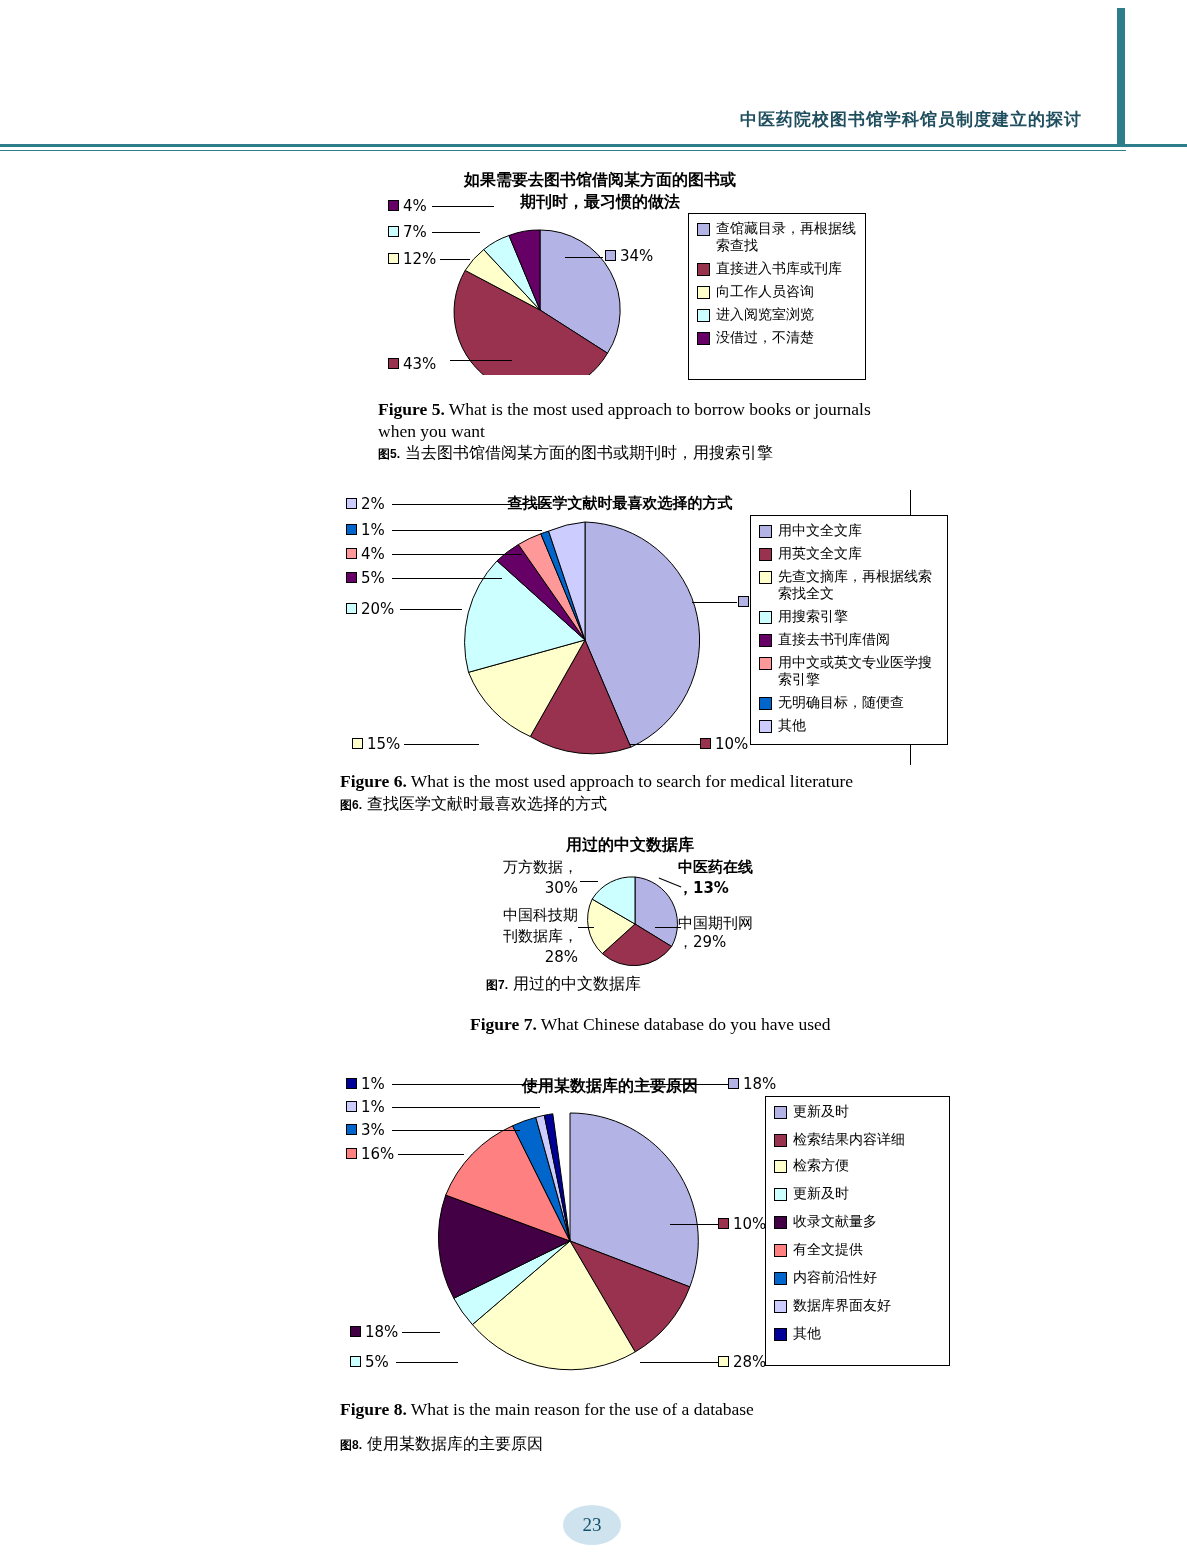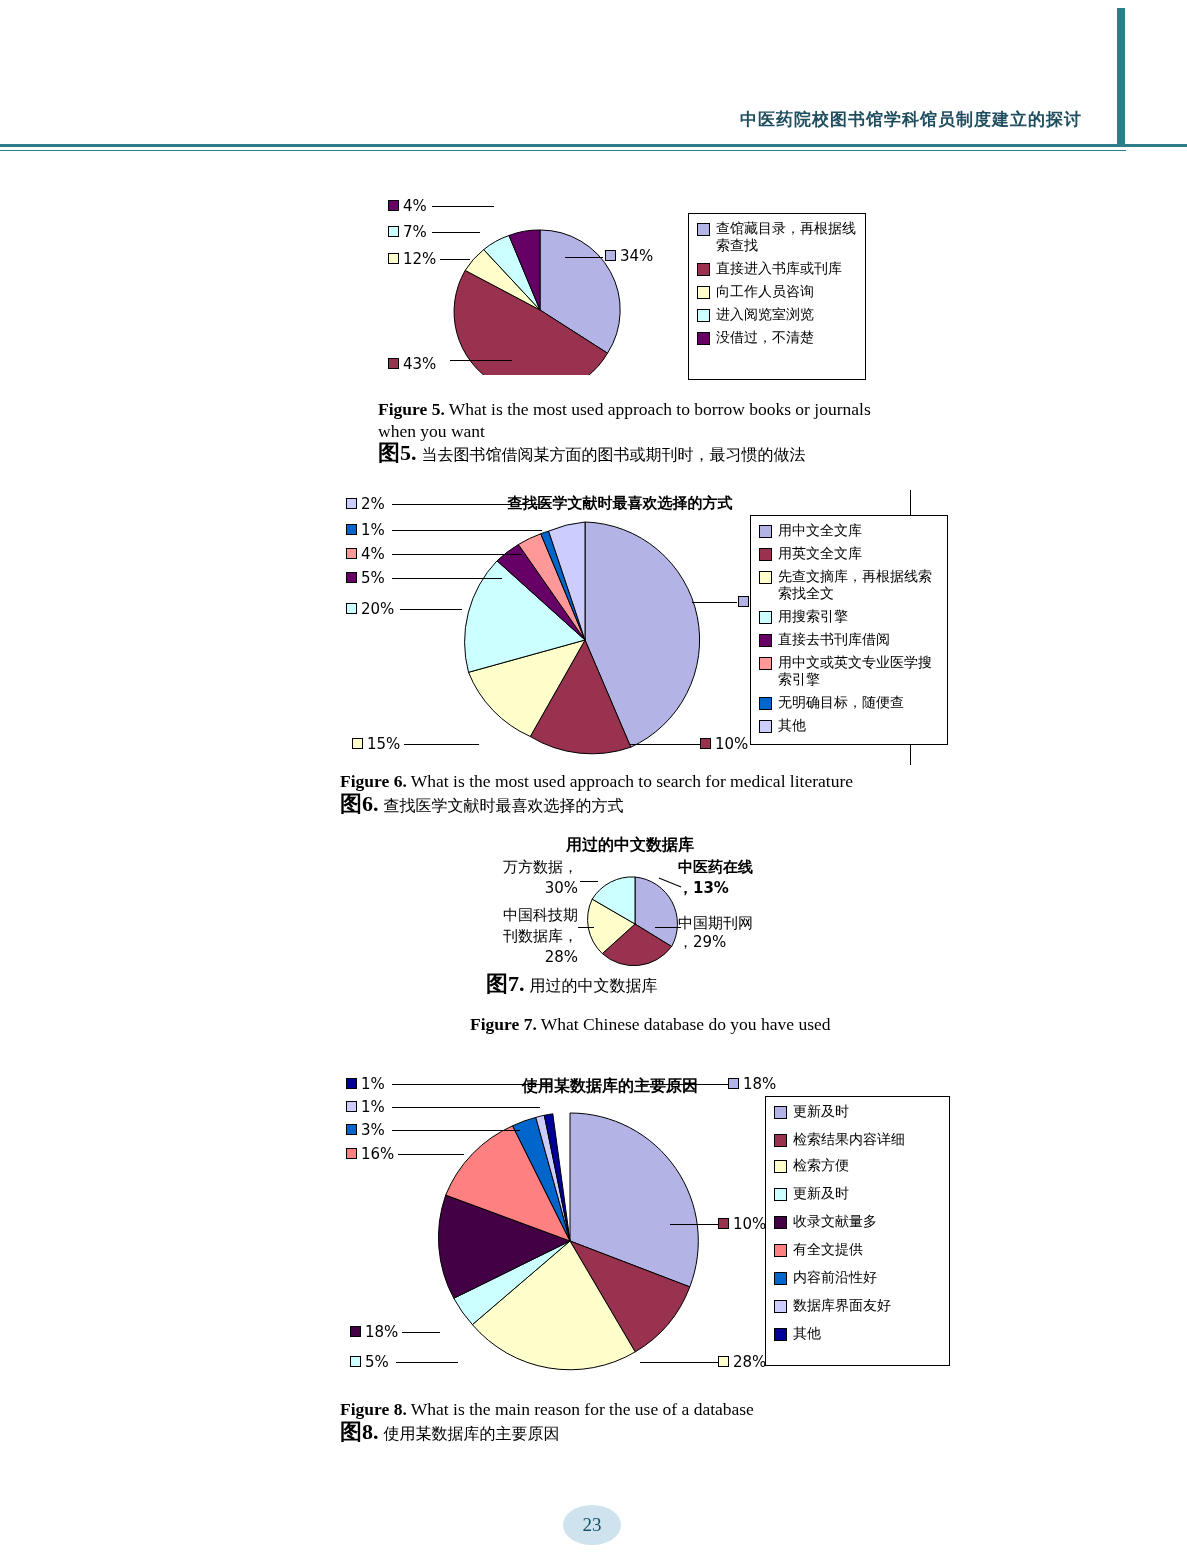--- a/index.html
+++ b/index.html
@@ -58,21 +58,21 @@
     font-size: 17.5px;
     line-height: 22px;
     color: #000;
   }
   .cap b { font-weight: bold; margin-top: 12px; }
   .cap-cn {
     font-family: "DejaVu Sans", sans-serif;
     font-size: 16px;
     line-height: 22px;
   }
-  .cap-cn b { font-weight: bold; font-family: Liberation Serif, serif; font-size:22px;}
+  .cap-cn b { font-weight: bold; font-family: Liberation Sans, sans-serif; font-size:12px;}
 
   
   .chart {
     position: absolute;
     background: #fff;
   }
   .chart-title {
     position: absolute;
     font-family: "DejaVu Sans", sans-serif;
     font-weight: bold;
@@ -145,20 +145,21 @@
 </head>
 <body>
 
 <div class="header-bar-v"></div>
 <div class="header-title">中医药院校图书馆学科馆员制度建立的探讨</div>
 <div class="header-rule"></div>
 <div class="header-rule-inner"></div>
 
 <div class="fig-block" style="left:340px; top:165px; width:540px; height:230px;">
   <div class="chart" style="left:0; top:0; width:540px; height:230px;">
+    <div class="chart-title" style="left:75px; top:4px; width:370px; font-size:16px; line-height:22px;">如果需要去图书馆借阅某方面的图书或<br>期刊时，最习惯的做法</div>
 
     <svg style="position:absolute; left:105px; top:45px;" width="190" height="165" viewBox="0 0 190 165">
 
       <path d="M95,100 L95,20 A80,80 0 0,1 162.5,143.2 Z" fill="#b3b3e6" stroke="#000" stroke-width="1"></path>
 
       <path d="M95,100 L162.5,143.2 A80,80 0 0,1 20.2,60.4 Z" fill="#99324f" stroke="#000" stroke-width="1"></path>
 
       <path d="M95,100 L20.2,60.4 A80,80 0 0,1 38.7,39.6 Z" fill="#ffffcc" stroke="#000" stroke-width="1"></path>
 
       <path d="M95,100 L38.7,39.6 A80,80 0 0,1 64.0,25.5 Z" fill="#ccffff" stroke="#000" stroke-width="1"></path>
@@ -203,21 +204,21 @@
           <span>没借过，不清楚</span>
         </div>
     </div>
   </div>
 </div>
 
 <div class="fig-block" style="left:378px; top:398px; width:520px;">
   <div class="cap"><b>Figure 5.</b> <span>What is the most used approach to borrow books or journals when you want</span></div>
 </div>
 <div class="fig-block" style="left:378px; top:442px; width:560px;">
-  <div class="cap-cn"><b>图5.</b> <span>当去图书馆借阅某方面的图书或期刊时，最习惯的做法</span></div>
+  <div class="cap-cn"><b>图5.</b> <span>当去图书馆借阅某方面的图书或期刊时，用搜索引擎</span></div>
 </div>
 
 <div class="fig-block" style="left:340px; top:490px; width:570px; height:275px;">
   <div class="chart" style="left:0; top:0; width:570px; height:275px; border-right:1px solid #000;">
     <div class="chart-title" style="left:140px; top:4px; width:280px; font-size:15px;">查找医学文献时最喜欢选择的方式</div>
 
     <svg style="position:absolute; left:115px; top:25px;" width="260" height="245" viewBox="0 0 260 245">
 
       <path d="M130,125 L130,7 A118,118 0 0,1 175.8,232.2 Z" fill="#b3b3e6" stroke="#000" stroke-width="1"></path>
 
@@ -426,16 +427,16 @@
       <div class="legend-item" style="margin-bottom:0;">
           <span class="box" style="background:#000099;"></span>
           <span>其他</span>
         </div>
     </div>
   </div>
 </div>
 
 <div class="fig-block" style="left:340px; top:1398px; width:600px;">
   <div class="cap"><b>Figure 8.</b> <span>What is the main reason for the use of a database</span></div>
-  <div class="cap-cn" style="margin-top:1px;"><b>图8.</b> <span>使用某数据库的主要原因</span></div>
+  <div class="cap-cn" style="margin-top:13px;"><b>图8.</b> <span>使用某数据库的主要原因</span></div>
 </div>
 
 <div class="page-num">23</div>
 
 </body></html>

